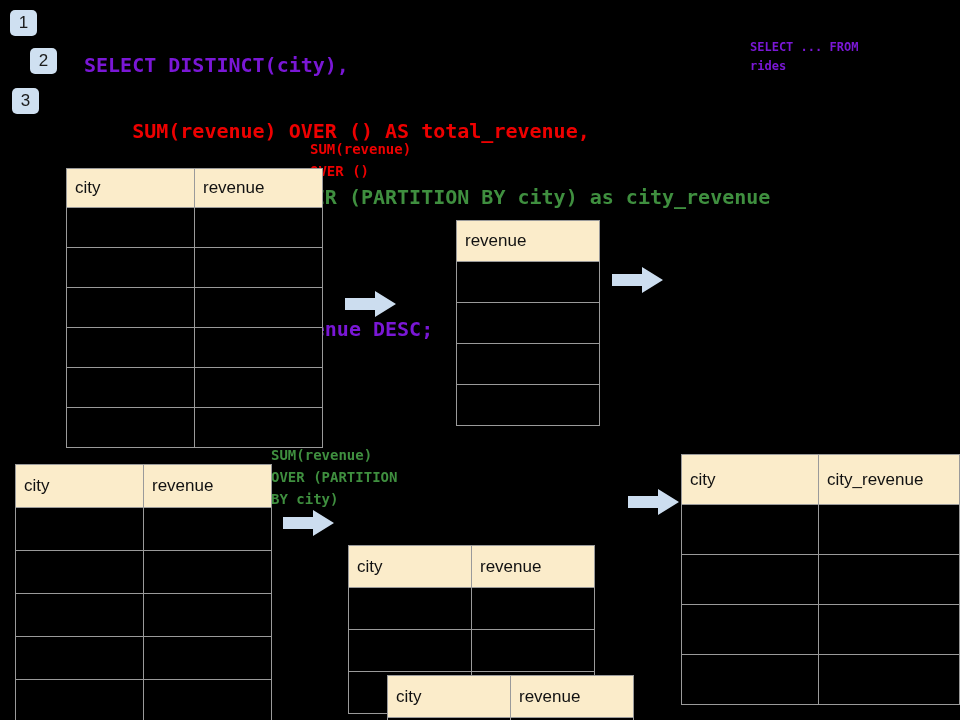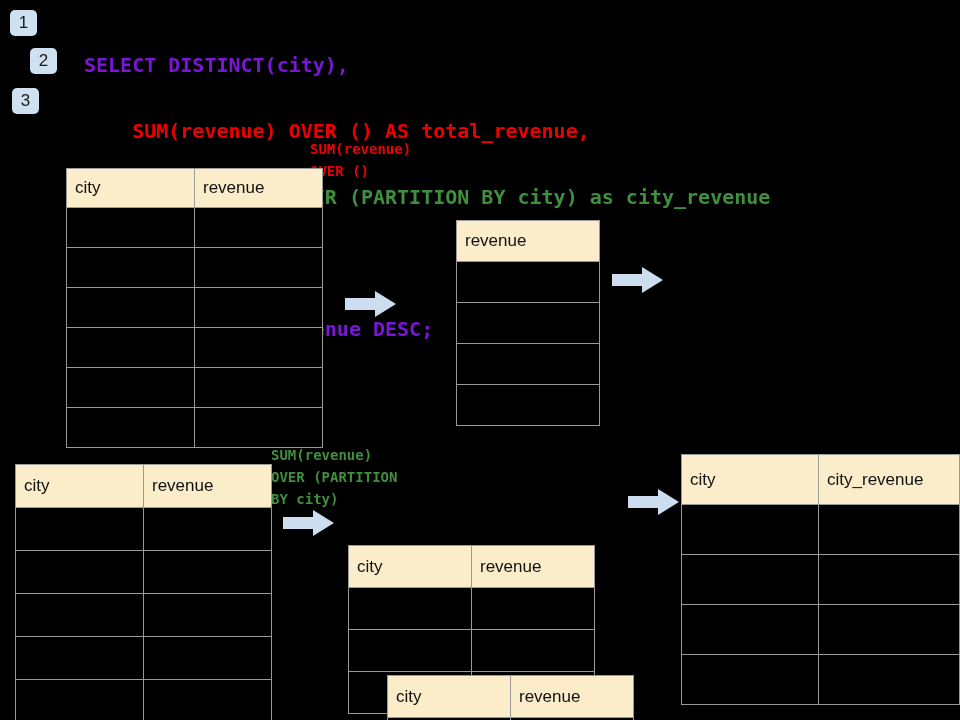--- a/index.html
+++ b/index.html
@@ -146,20 +146,22 @@
   <div class="badge" id="badge-3">3</div>
 
   <div class="sql-block">
     <span class="sql-line c-purple">SELECT DISTINCT(city),</span>
     <span class="sql-line c-red">    SUM(revenue) OVER () AS total_revenue,</span>
     <span class="sql-line c-green">    SUM(revenue) OVER (PARTITION BY city) as city_revenue</span>
     <span class="sql-line c-purple">  FROM rides</span>
     <span class="sql-line c-purple">  ORDER by city_revenue DESC;</span>
   </div>
 
+  <div class="sql-note">SELECT ... FROM
+rides</div>
 
   <div class="annot" id="annot-total">SUM(revenue)
 OVER ()</div>
   <div class="annot" id="annot-part">SUM(revenue)
 OVER (PARTITION
 BY city)</div>
 
   <table class="tbl" id="tbl-rides-top">
     <tbody>
         <tr>

